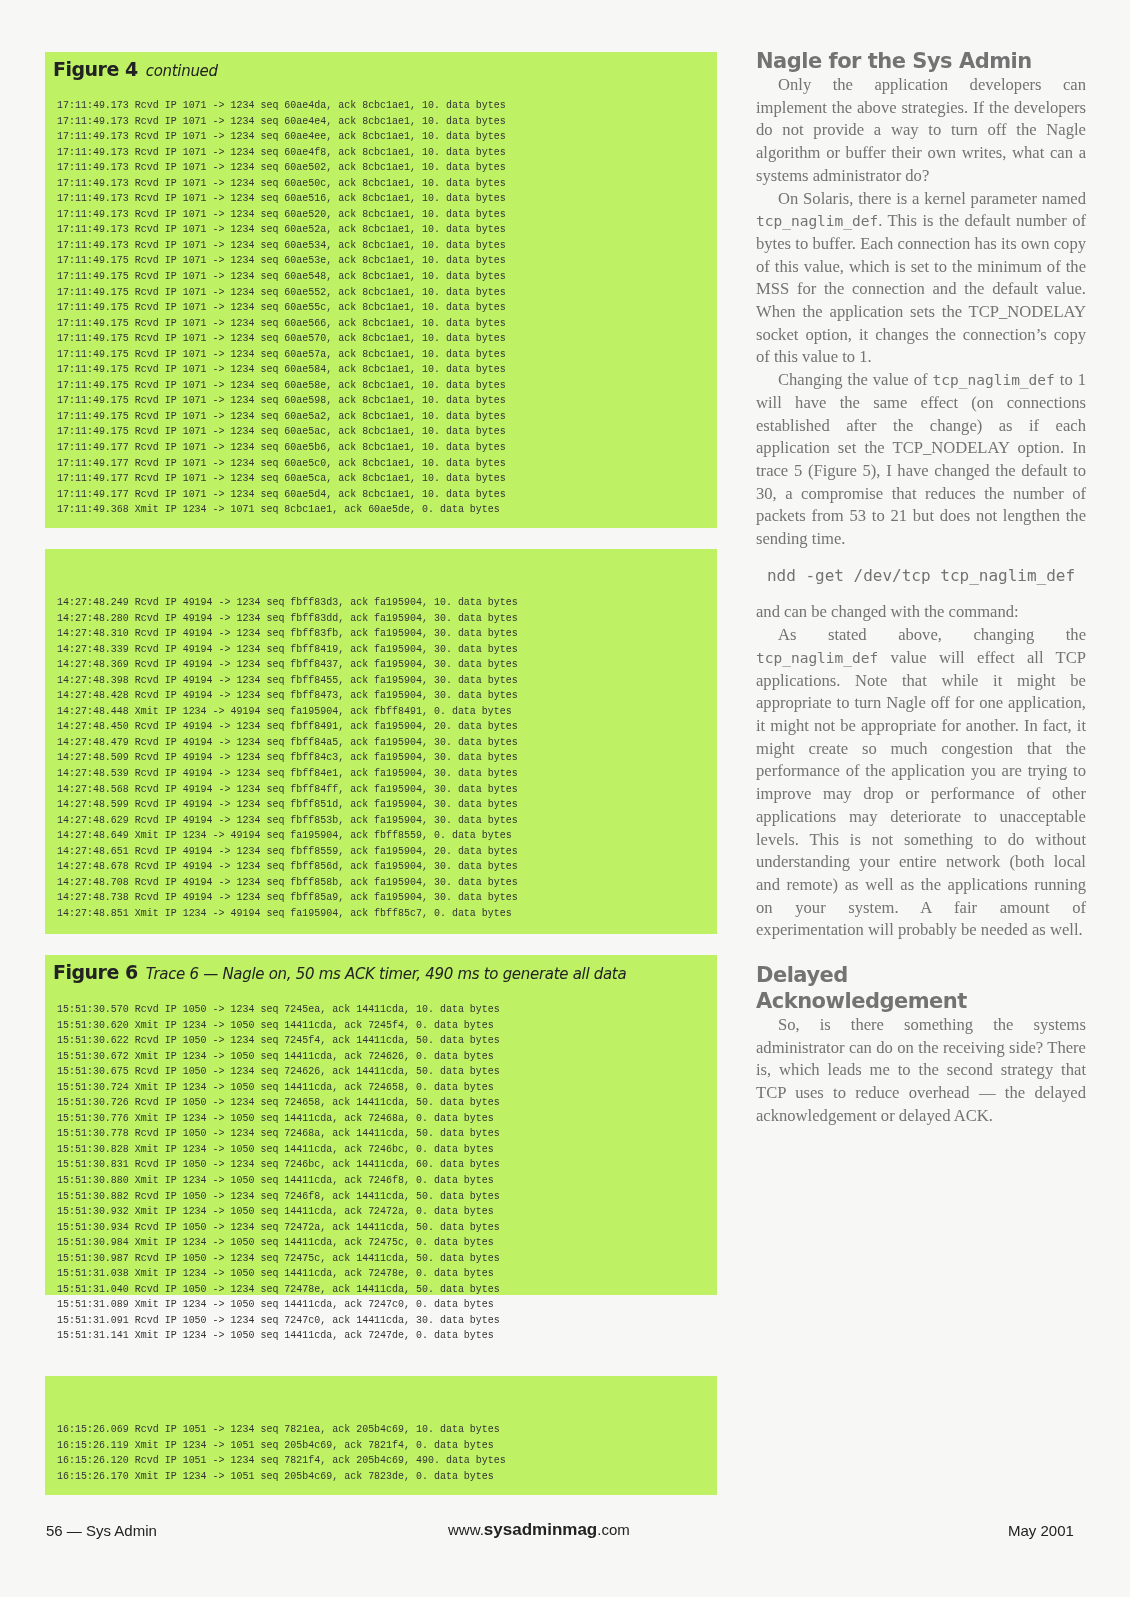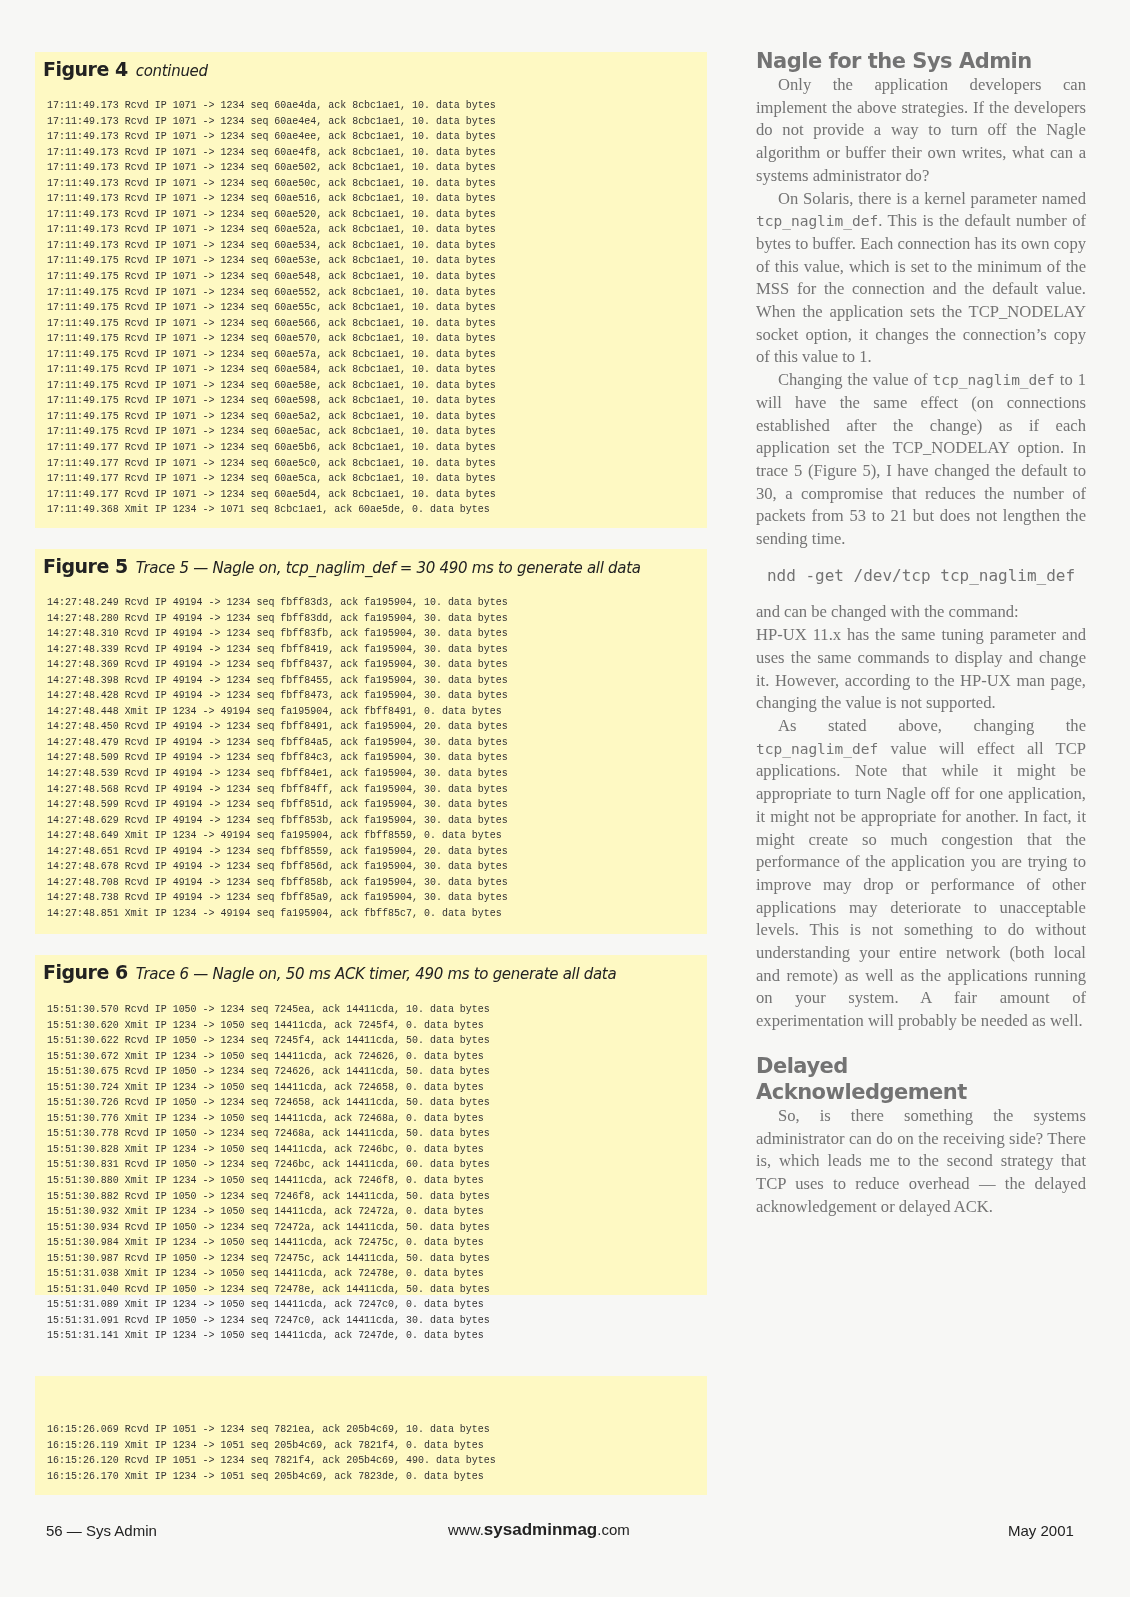--- a/index.html
+++ b/index.html
@@ -1,21 +1,21 @@
 <!DOCTYPE html>
 <html><head>
 <meta charset="utf-8">
 <style>
   html, body { margin: 0; padding: 0; }
   body {
     width: 1130px; height: 1597px; background: #f7f7f5; position: relative;
     overflow: hidden; color: #222;
   }
   .fig {
-    position: absolute; left: 35px; width: 672px; background: #fef9c3; text-decoration: underline;
+    position: absolute; left: 45px; width: 672px; background: #bef264; text-decoration: underline;
   }
   .fig-title {
     position: absolute; left: 8px; top: 6px; white-space: nowrap;
     font-family: "DejaVu Sans", sans-serif; color: #222;
   }
   .fig-title .num { font-weight: bold; font-size: 19px; letter-spacing: -0.5px; }
   .fig-title .cap { font-style: italic; font-size: 15px; margin-left: 8px; letter-spacing: -0.3px; }
   .trace {
     position: absolute; left: 12px; margin: 0; padding: 0; list-style: none;
     font-family: "Liberation Mono", monospace; font-size: 11.6px; line-height: 15.55px;
@@ -48,23 +48,20 @@
 <body>
 
 <div class="fig" style="top:52px;height:476px;">
   <div class="fig-title">
     <span class="num">Figure 4</span><span class="cap">continued</span>
   </div>
   <ul class="trace" style="top:45px;"><li>17:11:49.173 Rcvd IP 1071 -&gt; 1234 seq 60ae4da, ack 8cbc1ae1, 10. data bytes</li><li>17:11:49.173 Rcvd IP 1071 -&gt; 1234 seq 60ae4e4, ack 8cbc1ae1, 10. data bytes</li><li>17:11:49.173 Rcvd IP 1071 -&gt; 1234 seq 60ae4ee, ack 8cbc1ae1, 10. data bytes</li><li>17:11:49.173 Rcvd IP 1071 -&gt; 1234 seq 60ae4f8, ack 8cbc1ae1, 10. data bytes</li><li>17:11:49.173 Rcvd IP 1071 -&gt; 1234 seq 60ae502, ack 8cbc1ae1, 10. data bytes</li><li>17:11:49.173 Rcvd IP 1071 -&gt; 1234 seq 60ae50c, ack 8cbc1ae1, 10. data bytes</li><li>17:11:49.173 Rcvd IP 1071 -&gt; 1234 seq 60ae516, ack 8cbc1ae1, 10. data bytes</li><li>17:11:49.173 Rcvd IP 1071 -&gt; 1234 seq 60ae520, ack 8cbc1ae1, 10. data bytes</li><li>17:11:49.173 Rcvd IP 1071 -&gt; 1234 seq 60ae52a, ack 8cbc1ae1, 10. data bytes</li><li>17:11:49.173 Rcvd IP 1071 -&gt; 1234 seq 60ae534, ack 8cbc1ae1, 10. data bytes</li><li>17:11:49.175 Rcvd IP 1071 -&gt; 1234 seq 60ae53e, ack 8cbc1ae1, 10. data bytes</li><li>17:11:49.175 Rcvd IP 1071 -&gt; 1234 seq 60ae548, ack 8cbc1ae1, 10. data bytes</li><li>17:11:49.175 Rcvd IP 1071 -&gt; 1234 seq 60ae552, ack 8cbc1ae1, 10. data bytes</li><li>17:11:49.175 Rcvd IP 1071 -&gt; 1234 seq 60ae55c, ack 8cbc1ae1, 10. data bytes</li><li>17:11:49.175 Rcvd IP 1071 -&gt; 1234 seq 60ae566, ack 8cbc1ae1, 10. data bytes</li><li>17:11:49.175 Rcvd IP 1071 -&gt; 1234 seq 60ae570, ack 8cbc1ae1, 10. data bytes</li><li>17:11:49.175 Rcvd IP 1071 -&gt; 1234 seq 60ae57a, ack 8cbc1ae1, 10. data bytes</li><li>17:11:49.175 Rcvd IP 1071 -&gt; 1234 seq 60ae584, ack 8cbc1ae1, 10. data bytes</li><li>17:11:49.175 Rcvd IP 1071 -&gt; 1234 seq 60ae58e, ack 8cbc1ae1, 10. data bytes</li><li>17:11:49.175 Rcvd IP 1071 -&gt; 1234 seq 60ae598, ack 8cbc1ae1, 10. data bytes</li><li>17:11:49.175 Rcvd IP 1071 -&gt; 1234 seq 60ae5a2, ack 8cbc1ae1, 10. data bytes</li><li>17:11:49.175 Rcvd IP 1071 -&gt; 1234 seq 60ae5ac, ack 8cbc1ae1, 10. data bytes</li><li>17:11:49.177 Rcvd IP 1071 -&gt; 1234 seq 60ae5b6, ack 8cbc1ae1, 10. data bytes</li><li>17:11:49.177 Rcvd IP 1071 -&gt; 1234 seq 60ae5c0, ack 8cbc1ae1, 10. data bytes</li><li>17:11:49.177 Rcvd IP 1071 -&gt; 1234 seq 60ae5ca, ack 8cbc1ae1, 10. data bytes</li><li>17:11:49.177 Rcvd IP 1071 -&gt; 1234 seq 60ae5d4, ack 8cbc1ae1, 10. data bytes</li><li>17:11:49.368 Xmit IP 1234 -&gt; 1071 seq 8cbc1ae1, ack 60ae5de, 0. data bytes</li></ul>
 </div>
 
 <div class="fig" style="top:549px;height:385px;">
-  <div class="fig-title">
-    <span class="num">Figure 5</span><span class="cap">Trace 5 — Nagle on, tcp_naglim_def = 30 490 ms to generate all data</span>
-  </div>
   <ul class="trace" style="top:45px;"><li>14:27:48.249 Rcvd IP 49194 -&gt; 1234 seq fbff83d3, ack fa195904, 10. data bytes</li><li>14:27:48.280 Rcvd IP 49194 -&gt; 1234 seq fbff83dd, ack fa195904, 30. data bytes</li><li>14:27:48.310 Rcvd IP 49194 -&gt; 1234 seq fbff83fb, ack fa195904, 30. data bytes</li><li>14:27:48.339 Rcvd IP 49194 -&gt; 1234 seq fbff8419, ack fa195904, 30. data bytes</li><li>14:27:48.369 Rcvd IP 49194 -&gt; 1234 seq fbff8437, ack fa195904, 30. data bytes</li><li>14:27:48.398 Rcvd IP 49194 -&gt; 1234 seq fbff8455, ack fa195904, 30. data bytes</li><li>14:27:48.428 Rcvd IP 49194 -&gt; 1234 seq fbff8473, ack fa195904, 30. data bytes</li><li>14:27:48.448 Xmit IP 1234 -&gt; 49194 seq fa195904, ack fbff8491, 0. data bytes</li><li>14:27:48.450 Rcvd IP 49194 -&gt; 1234 seq fbff8491, ack fa195904, 20. data bytes</li><li>14:27:48.479 Rcvd IP 49194 -&gt; 1234 seq fbff84a5, ack fa195904, 30. data bytes</li><li>14:27:48.509 Rcvd IP 49194 -&gt; 1234 seq fbff84c3, ack fa195904, 30. data bytes</li><li>14:27:48.539 Rcvd IP 49194 -&gt; 1234 seq fbff84e1, ack fa195904, 30. data bytes</li><li>14:27:48.568 Rcvd IP 49194 -&gt; 1234 seq fbff84ff, ack fa195904, 30. data bytes</li><li>14:27:48.599 Rcvd IP 49194 -&gt; 1234 seq fbff851d, ack fa195904, 30. data bytes</li><li>14:27:48.629 Rcvd IP 49194 -&gt; 1234 seq fbff853b, ack fa195904, 30. data bytes</li><li>14:27:48.649 Xmit IP 1234 -&gt; 49194 seq fa195904, ack fbff8559, 0. data bytes</li><li>14:27:48.651 Rcvd IP 49194 -&gt; 1234 seq fbff8559, ack fa195904, 20. data bytes</li><li>14:27:48.678 Rcvd IP 49194 -&gt; 1234 seq fbff856d, ack fa195904, 30. data bytes</li><li>14:27:48.708 Rcvd IP 49194 -&gt; 1234 seq fbff858b, ack fa195904, 30. data bytes</li><li>14:27:48.738 Rcvd IP 49194 -&gt; 1234 seq fbff85a9, ack fa195904, 30. data bytes</li><li>14:27:48.851 Xmit IP 1234 -&gt; 49194 seq fa195904, ack fbff85c7, 0. data bytes</li></ul>
 </div>
 
 <div class="fig" style="top:955px;height:340px;">
   <div class="fig-title">
     <span class="num">Figure 6</span><span class="cap">Trace 6 — Nagle on, 50 ms ACK timer, 490 ms to generate all data</span>
   </div>
   <ul class="trace" style="top:46px;"><li>15:51:30.570 Rcvd IP 1050 -&gt; 1234 seq 7245ea, ack 14411cda, 10. data bytes</li><li>15:51:30.620 Xmit IP 1234 -&gt; 1050 seq 14411cda, ack 7245f4, 0. data bytes</li><li>15:51:30.622 Rcvd IP 1050 -&gt; 1234 seq 7245f4, ack 14411cda, 50. data bytes</li><li>15:51:30.672 Xmit IP 1234 -&gt; 1050 seq 14411cda, ack 724626, 0. data bytes</li><li>15:51:30.675 Rcvd IP 1050 -&gt; 1234 seq 724626, ack 14411cda, 50. data bytes</li><li>15:51:30.724 Xmit IP 1234 -&gt; 1050 seq 14411cda, ack 724658, 0. data bytes</li><li>15:51:30.726 Rcvd IP 1050 -&gt; 1234 seq 724658, ack 14411cda, 50. data bytes</li><li>15:51:30.776 Xmit IP 1234 -&gt; 1050 seq 14411cda, ack 72468a, 0. data bytes</li><li>15:51:30.778 Rcvd IP 1050 -&gt; 1234 seq 72468a, ack 14411cda, 50. data bytes</li><li>15:51:30.828 Xmit IP 1234 -&gt; 1050 seq 14411cda, ack 7246bc, 0. data bytes</li><li>15:51:30.831 Rcvd IP 1050 -&gt; 1234 seq 7246bc, ack 14411cda, 60. data bytes</li><li>15:51:30.880 Xmit IP 1234 -&gt; 1050 seq 14411cda, ack 7246f8, 0. data bytes</li><li>15:51:30.882 Rcvd IP 1050 -&gt; 1234 seq 7246f8, ack 14411cda, 50. data bytes</li><li>15:51:30.932 Xmit IP 1234 -&gt; 1050 seq 14411cda, ack 72472a, 0. data bytes</li><li>15:51:30.934 Rcvd IP 1050 -&gt; 1234 seq 72472a, ack 14411cda, 50. data bytes</li><li>15:51:30.984 Xmit IP 1234 -&gt; 1050 seq 14411cda, ack 72475c, 0. data bytes</li><li>15:51:30.987 Rcvd IP 1050 -&gt; 1234 seq 72475c, ack 14411cda, 50. data bytes</li><li>15:51:31.038 Xmit IP 1234 -&gt; 1050 seq 14411cda, ack 72478e, 0. data bytes</li><li>15:51:31.040 Rcvd IP 1050 -&gt; 1234 seq 72478e, ack 14411cda, 50. data bytes</li><li>15:51:31.089 Xmit IP 1234 -&gt; 1050 seq 14411cda, ack 7247c0, 0. data bytes</li><li>15:51:31.091 Rcvd IP 1050 -&gt; 1234 seq 7247c0, ack 14411cda, 30. data bytes</li><li>15:51:31.141 Xmit IP 1234 -&gt; 1050 seq 14411cda, ack 7247de, 0. data bytes</li></ul>
 </div>
 
@@ -72,21 +69,20 @@
   <ul class="trace" style="top:45px;"><li>16:15:26.069 Rcvd IP 1051 -&gt; 1234 seq 7821ea, ack 205b4c69, 10. data bytes</li><li>16:15:26.119 Xmit IP 1234 -&gt; 1051 seq 205b4c69, ack 7821f4, 0. data bytes</li><li>16:15:26.120 Rcvd IP 1051 -&gt; 1234 seq 7821f4, ack 205b4c69, 490. data bytes</li><li>16:15:26.170 Xmit IP 1234 -&gt; 1051 seq 205b4c69, ack 7823de, 0. data bytes</li></ul>
 </div>
 
 <div class="col" style="top:48px;">
   <h2>Nagle for the Sys Admin</h2>
   <p><span>Only the application developers can implement the above strategies. If the developers do not provide a way to turn off the Nagle algorithm or buffer their own writes, what can a systems administrator do?</span></p>
   <p><span>On Solaris, there is a kernel parameter named </span><code>tcp_naglim_def</code><span>. This is the default number of bytes to buffer. Each connection has its own copy of this value, which is set to the minimum of the MSS for the connection and the default value. When the application sets the TCP_NODELAY socket option, it changes the connection’s copy of this value to 1.</span></p>
   <p><span>Changing the value of </span><code>tcp_naglim_def</code><span> to 1 will have the same effect (on connections established after the change) as if each application set the TCP_NODELAY option. In trace 5 (Figure 5), I have changed the default to 30, a compromise that reduces the number of packets from 53 to 21 but does not lengthen the sending time.</span></p>
   <p class="cmd">ndd -get /dev/tcp tcp_naglim_def</p>
   <p class="noind">and can be changed with the command:</p>
-  <p class="noind">HP-UX 11.x has the same tuning parameter and uses the same commands to display and change it. However, according to the HP-UX man page, changing the value is not supported.</p>
   <p><span>As stated above, changing the </span><code>tcp_naglim_def</code><span> value will effect all TCP applications. Note that while it might be appropriate to turn Nagle off for one application, it might not be appropriate for another. In fact, it might create so much congestion that the performance of the application you are trying to improve may drop or performance of other applications may deteriorate to unacceptable levels. This is not something to do without understanding your entire network (both local and remote) as well as the applications running on your system. A fair amount of experimentation will probably be needed as well.</span></p>
   <h2 style="margin-top:20px;width:230px;">Delayed Acknowledgement</h2>
   <p>So, is there something the systems administrator can do on the receiving side? There is, which leads me to the second strategy that TCP uses to reduce overhead — the delayed acknowledgement or delayed ACK.</p>
 </div>
 
 <div class="footer" style="left:46px;">56 — Sys Admin</div>
 <div class="footer" style="left:448px;top:1520px;">
   <span>www.</span><span class="brand">sysadminmag</span><span>.com</span>
 </div>
 <div class="footer" style="left:1008px;">May 2001</div>

